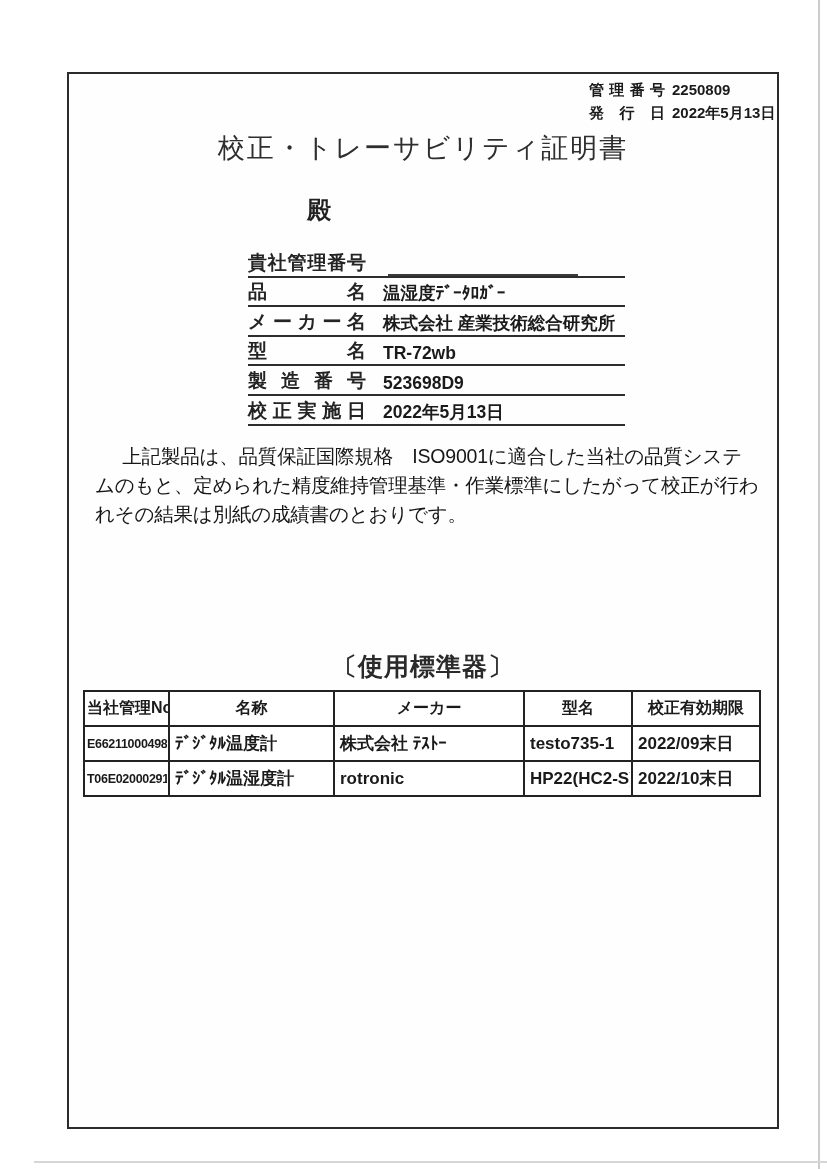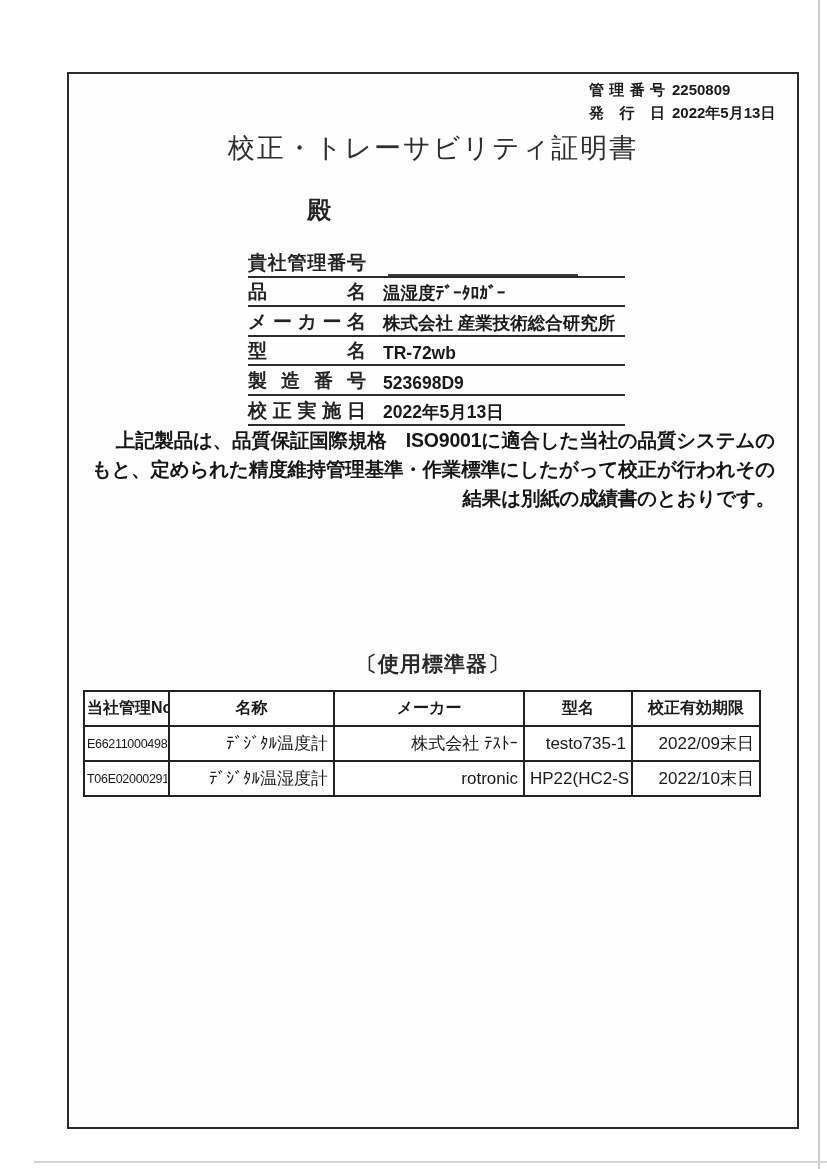--- a/index.html
+++ b/index.html
@@ -8,21 +8,21 @@
     background:#ffffff;
     font-family:"Liberation Sans","DejaVu Sans",sans-serif;
     color:#1a1a1a;
   }
   
   .edge-right{position:absolute;left:818px;top:0;width:2px;height:1169px;background:#cccccc;}
   .edge-bottom{position:absolute;left:34px;top:1161px;width:793px;height:2px;background:#d6d6d6;}
 
   .frame{
     position:absolute;left:67px;top:72px;width:708px;height:1053px;
-    border:2px solid #2b2b2b;background:#fefefe;padding-left:20px;
+    border:2px solid #2b2b2b;background:#fefefe;
   }
 
   
   .meta{position:absolute;top:4px;left:520px;font-size:15px;font-weight:600;line-height:1.55;}
   .meta-row{display:flex;align-items:baseline;}
   .meta-label{display:inline-block;width:76px;text-align:justify;text-align-last:justify;}
   .meta-value{margin-left:7px;white-space:nowrap;}
 
   .title{
     position:absolute;top:56px;left:0;width:100%;text-align:center;
@@ -47,40 +47,40 @@
     font-family:"Liberation Serif","DejaVu Serif",serif;
     font-size:19px;font-weight:600;color:#242424;
     text-align:justify;text-align-last:justify;
   }
   .field-value{margin-left:17px;font-size:17.5px;font-weight:600;white-space:nowrap;}
   .blank-line{margin-left:22px;width:190px;height:0;border-top:2px solid #3a3a3a;}
 
   
   .body-text{position:absolute;top:352px;left:10px;width:696px;}
   .body-text p{
-    margin:0;font-size:19.5px;font-weight:700;line-height:1.48;
-    text-indent:1.4em;color:#161616;letter-spacing:-0.2px;text-align:right;
+    margin:16px;font-size:19.5px;font-weight:400;line-height:1.48;
+    text-indent:1.4em;color:#161616;letter-spacing:-0.2px;
   }
 
   .std-heading{
     position:absolute;top:576px;left:0;width:100%;text-align:center;
     font-family:"Liberation Serif","DejaVu Serif",serif;
-    font-size:21px;font-weight:600;color:#2a2a2a;letter-spacing:1px;
+    font-size:25px;font-weight:600;color:#2a2a2a;letter-spacing:1px;
   }
 
   
   table.std{
     position:absolute;top:616px;left:14px;border-collapse:collapse;
     table-layout:fixed;width:676px;background:#fff;
   }
   table.std th,table.std td{
     border:2px solid #222;overflow:hidden;white-space:nowrap;
   }
   table.std th{height:33px;font-size:16px;font-weight:600;text-align:center;padding:0 2px;}
-  table.std td{height:33px;font-size:17px;font-weight:400;text-align:right;padding:0 5px;border-radius:13px;}
+  table.std td{height:33px;font-size:17px;font-weight:700;text-align:left;padding:0 5px;border-radius:13px;}
   table.std td.small{font-size:12.5px;padding:0 2px;letter-spacing:-0.3px;}
 </style>
 </head>
 <body>
 
 <div class="edge-right"></div>
 <div class="edge-bottom"></div>
 
 <div class="frame">
 

